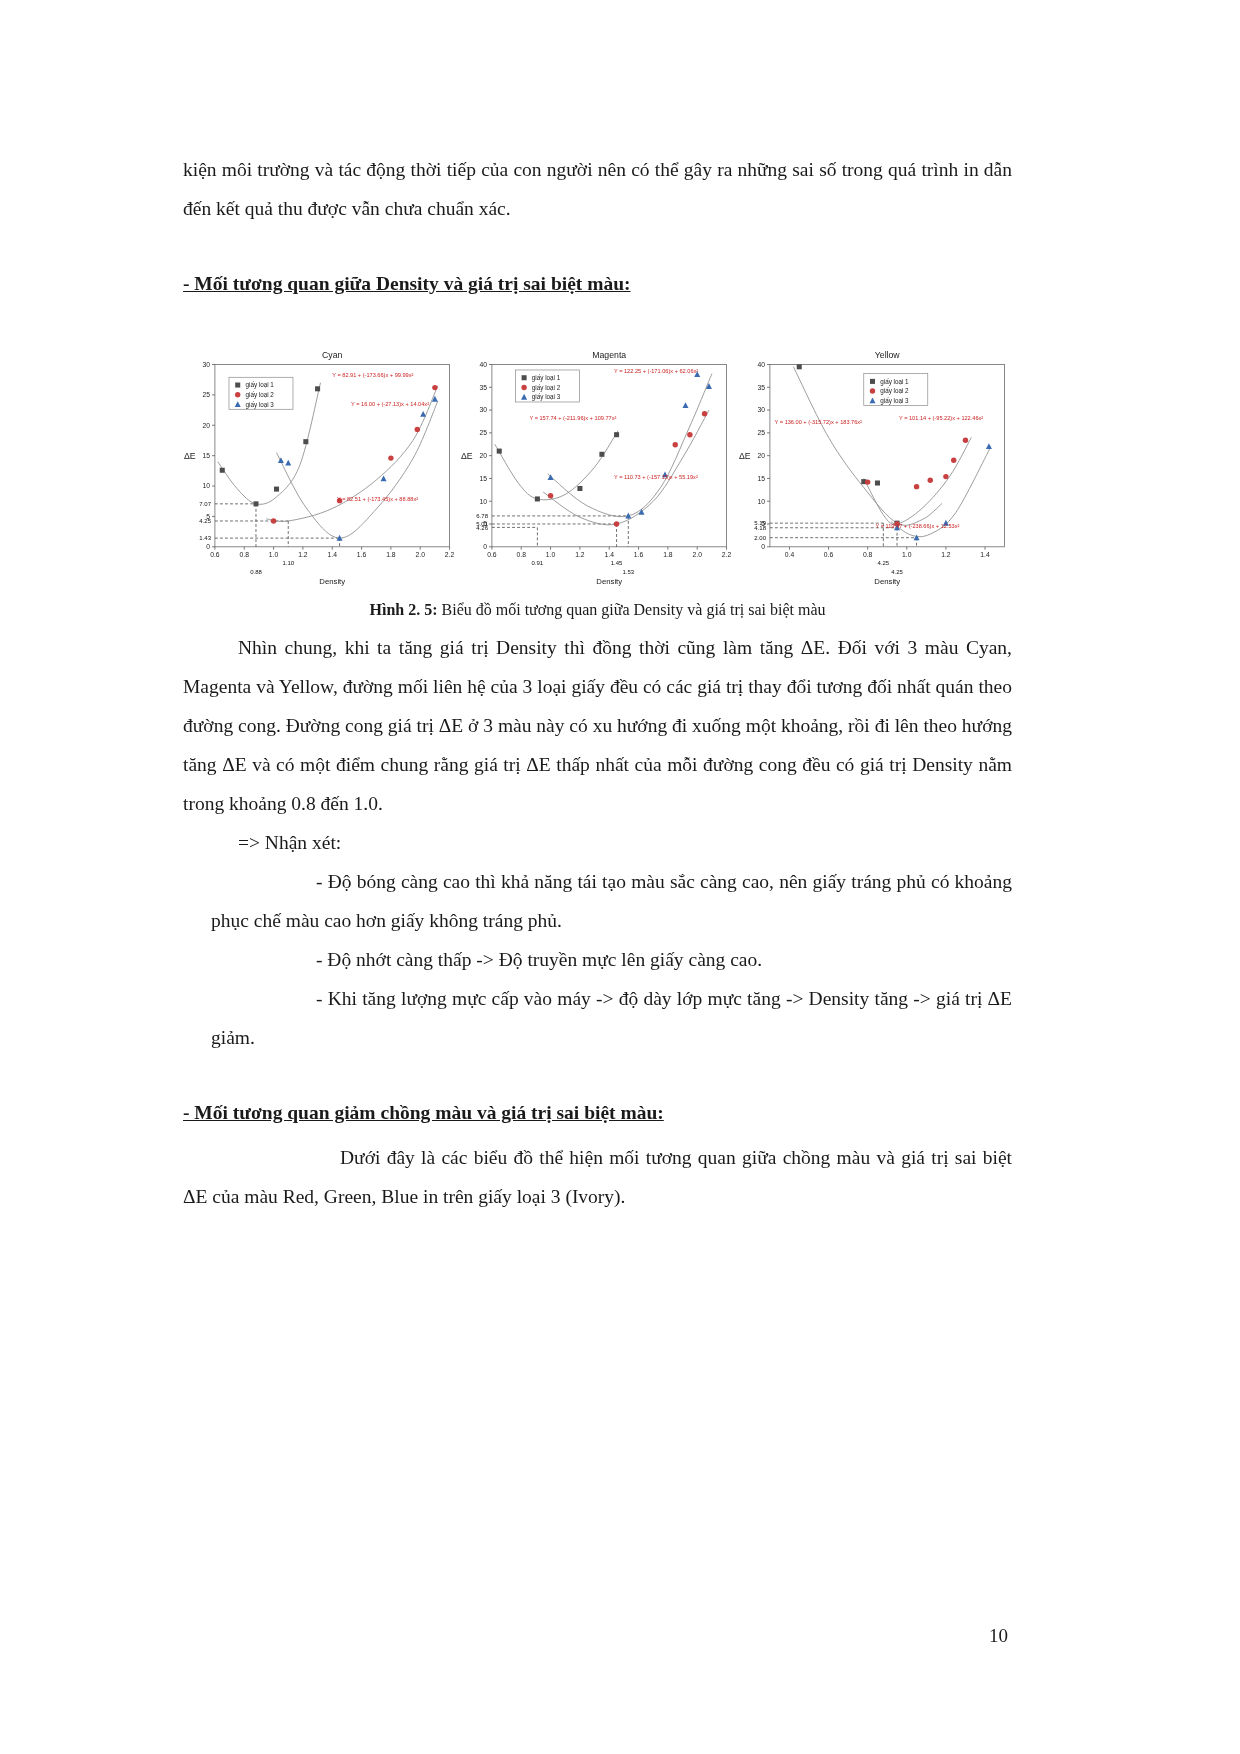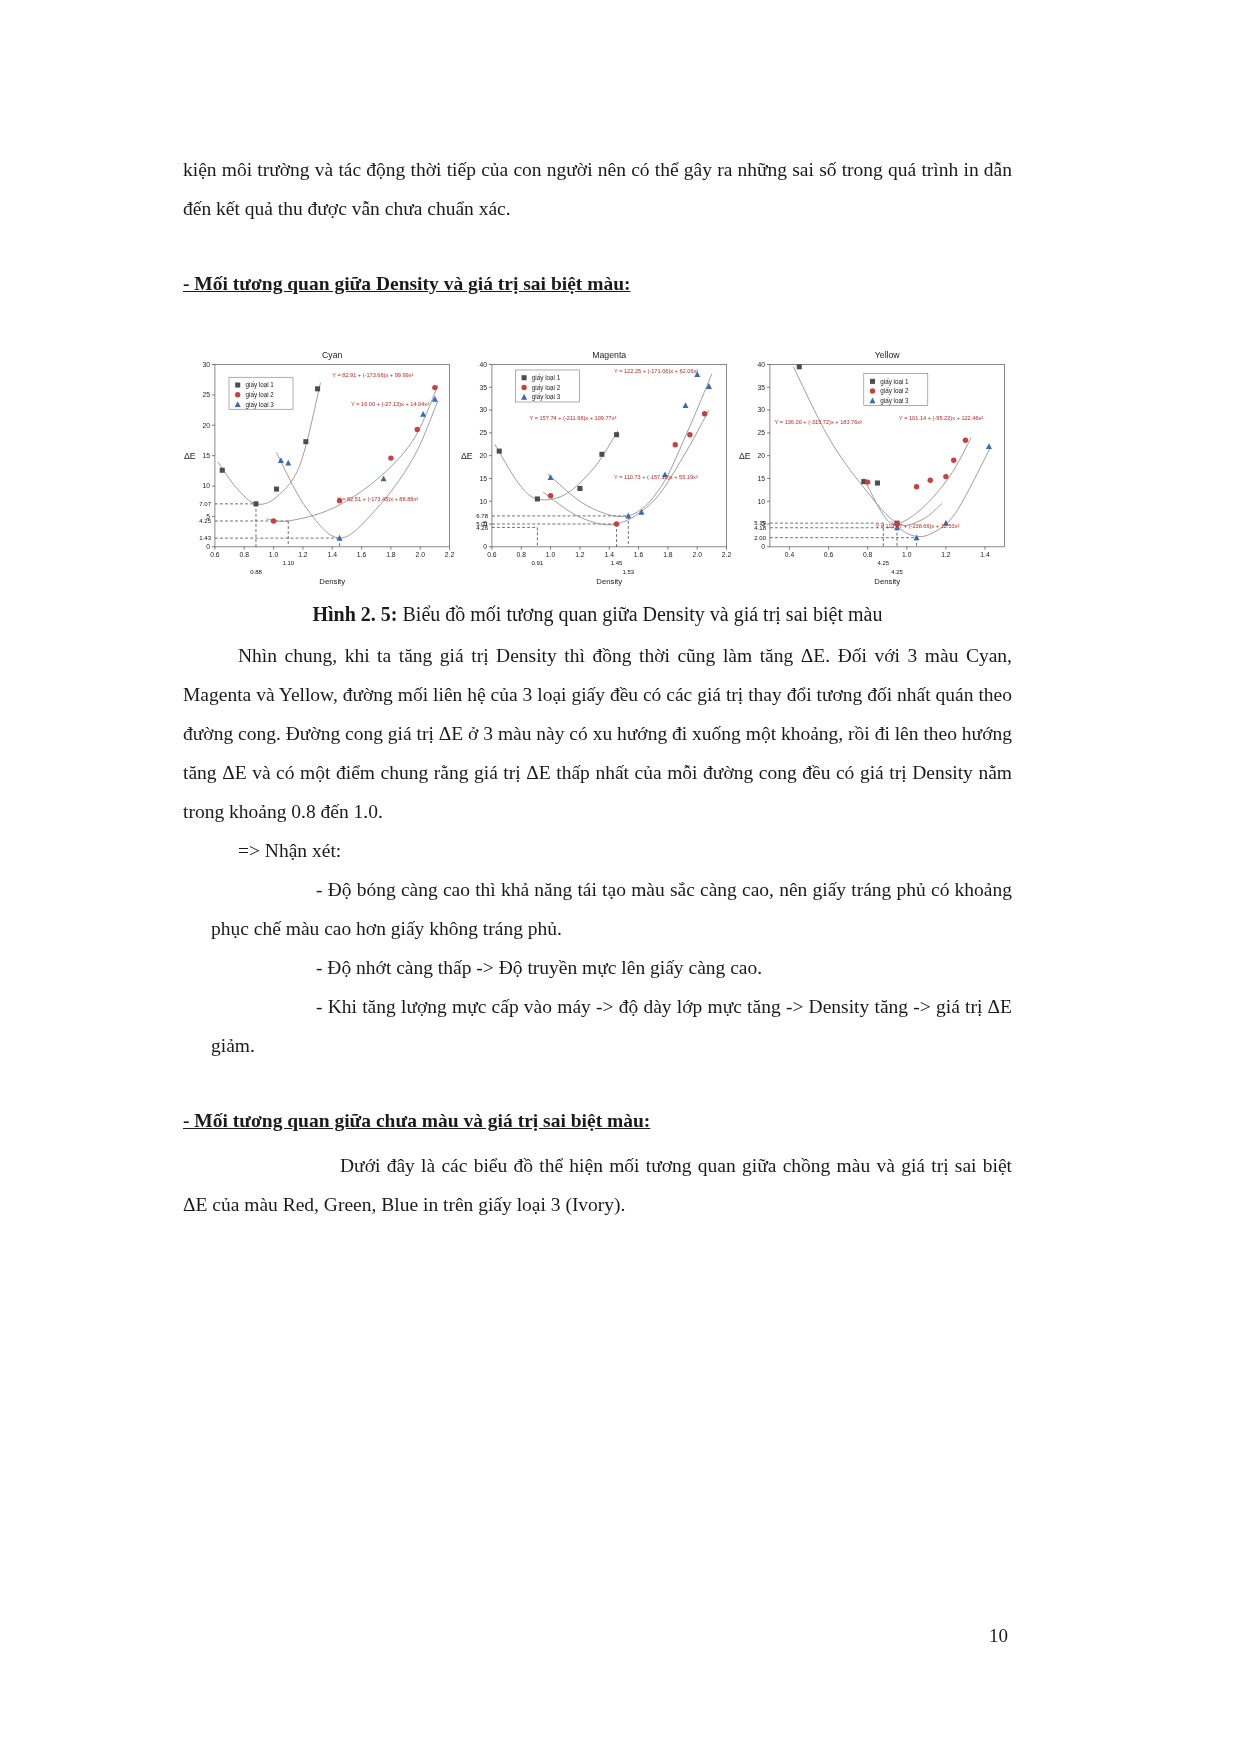--- a/index.html
+++ b/index.html
@@ -10,21 +10,21 @@
   }
   .page{padding:150px 228px 0 183px;}
   .body-text{font-size:19.5px;line-height:2.0;text-align:justify;margin:0;}
   .indent-1{text-indent:55px;}
   .indent-2{text-indent:105px;margin-left:28px;}
   .indent-3{text-indent:157px;}
   .heading{font-size:19.5px;font-weight:bold;margin:36px 0 6px 0;line-height:2.0;text-decoration:underline;}
   .charts-row{display:flex;margin:6px 0 0 -3px;}
   .chart{width:278px;height:239px;margin-top:40px;}
   .chart svg{width:100%;height:auto;display:block;}
-  .caption{text-align:center;font-size:20px;line-height:2.0;margin:6px 0 2px 0;}
+  .caption{text-align:center;font-size:16px;line-height:2.0;margin:6px 0 2px 0;}
   .page-number{position:absolute;top:1625px;right:232px;font-size:19px;}
   svg text{font-family:"Liberation Sans","DejaVu Sans",sans-serif;}
 </style>
 </head>
 <body>
 
 <div class="page">
 
   <p class="body-text">kiện môi trường và tác động thời tiếp của con người nên có thể gây ra những sai số trong quá trình in dẫn đến kết quả thu được vẫn chưa chuẩn xác.</p>
 
@@ -282,19 +282,19 @@
   <p class="caption"><b>Hình 2. 5:</b><span> Biểu đồ mối tương quan giữa Density và giá trị sai biệt màu</span></p>
 
   <p class="body-text indent-1">Nhìn chung, khi ta tăng giá trị Density thì đồng thời cũng làm tăng ΔE. Đối với 3 màu Cyan, Magenta và Yellow, đường mối liên hệ của 3 loại giấy đều có các giá trị thay đổi tương đối nhất quán theo đường cong. Đường cong giá trị ΔE ở 3 màu này có xu hướng đi xuống một khoảng, rồi đi lên theo hướng tăng ΔE và có một điểm chung rằng giá trị ΔE thấp nhất của mỗi đường cong đều có giá trị Density nằm trong khoảng 0.8 đến 1.0.</p>
 
   <p class="body-text indent-1">=&gt; Nhận xét:</p>
 
   <p class="body-text indent-2">- Độ bóng càng cao thì khả năng tái tạo màu sắc càng cao, nên giấy tráng phủ có khoảng phục chế màu cao hơn giấy không tráng phủ.</p>
   <p class="body-text indent-2">- Độ nhớt càng thấp -&gt; Độ truyền mực lên giấy càng cao.</p>
   <p class="body-text indent-2">- Khi tăng lượng mực cấp vào máy -&gt; độ dày lớp mực tăng -&gt; Density tăng -&gt; giá trị ΔE giảm.</p>
 
-  <p class="heading">- Mối tương quan giữa chưa màu và giá trị sai biệt màu:</p>
+  <p class="heading">- Mối tương quan giảm chồng màu và giá trị sai biệt màu:</p>
 
   <p class="body-text indent-3">Dưới đây là các biểu đồ thể hiện mối tương quan giữa chồng màu và giá trị sai biệt ΔE của màu Red, Green, Blue in trên giấy loại 3 (Ivory).</p>
 
 </div>
 
 <div class="page-number">10</div>
 
 </body></html>

